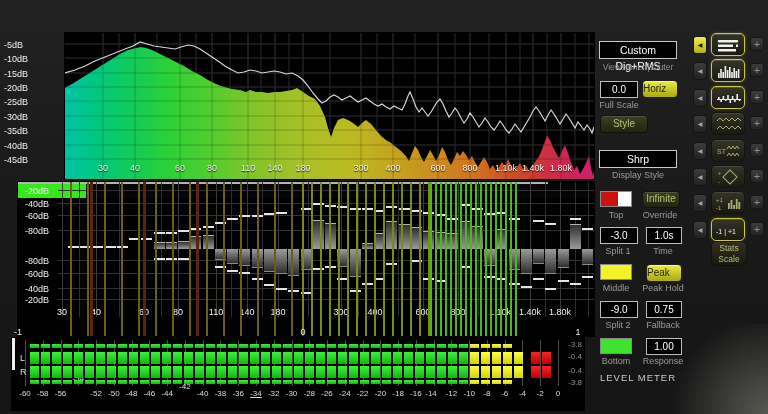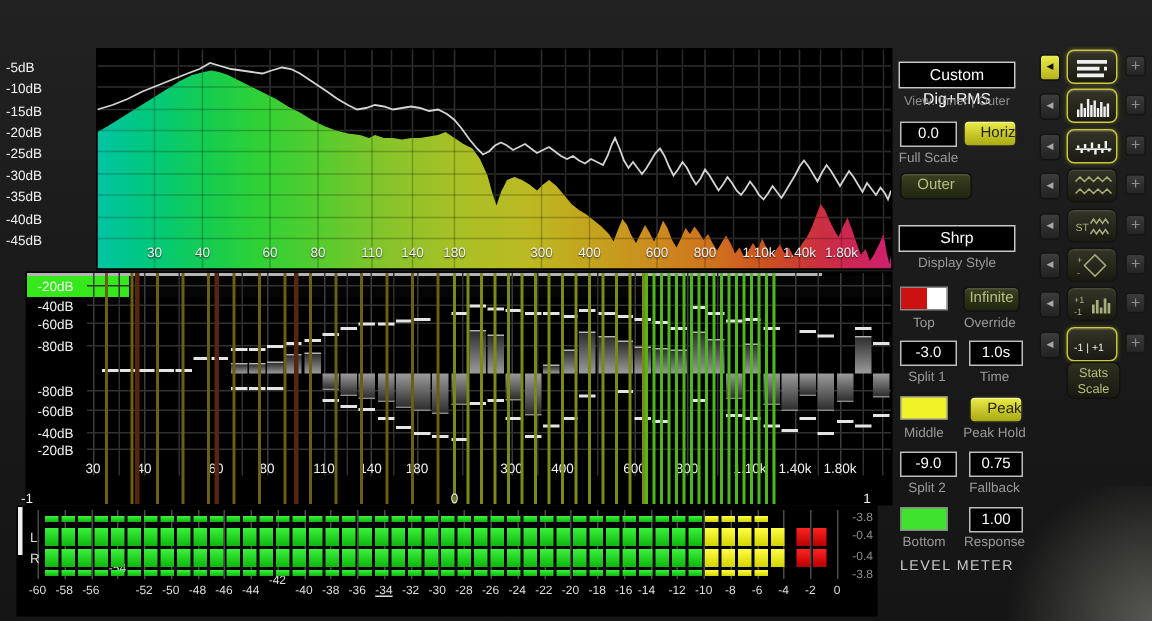--- a/index.html
+++ b/index.html
@@ -51,21 +51,21 @@
   .mscale{position:absolute;font-size:8px;color:#ddd;transform:translateX(-50%);}
   .mread{position:absolute;font-size:8px;color:#8e8e8e;text-align:right;width:24px;}
   .chlab{position:absolute;font-size:9px;color:#ddd;}
   
   .combo{position:absolute;left:599px;width:76px;height:16px;background:#000;border:1px solid #c9c9c9;
          color:#fff;font-size:10.5px;text-align:center;line-height:16px;}
   .valbox{position:absolute;width:36px;height:15px;background:#000;border:1px solid #bdbdbd;color:#fff;
           font-size:10px;text-align:center;line-height:15px;}
   .ctl-lab{position:absolute;font-size:9px;color:#9a9a9a;text-align:center;transform:translateX(-50%);white-space:nowrap;}
   .ybtn{position:absolute;height:16px;border-radius:4px;background:linear-gradient(#ecec48,#a8a812);
-        border:1px solid #222;color:#26260c;font-size:10px;text-align:right;line-height:15px;
+        border:1px solid #222;color:#26260c;font-size:10px;text-align:left;line-height:15px;
         box-shadow:inset 0 1px 0 rgba(255,255,255,.5);}
   .obtn{position:absolute;height:15px;border-radius:4px;background:linear-gradient(#3a4122,#20250f);
         border:1px solid #111;color:#b9bf7d;font-size:10px;text-align:center;line-height:14px;
         box-shadow:inset 0 1px 0 rgba(255,255,255,.12);}
   .swatch{position:absolute;width:32px;height:16px;border:1px solid #888;box-sizing:border-box;}
   
   .strip-row{position:absolute;left:692px;width:74px;height:24px;}
   .tabbtn{position:absolute;left:1px;top:3px;width:14px;height:18px;border-radius:3px;
           background:linear-gradient(#3c3c3c,#222);border:1px solid #141414;color:#a8a8a8;
           font-size:6px;text-align:center;line-height:17px;box-sizing:border-box;}
@@ -685,21 +685,21 @@
       <div class="mread" style="left: 546px; top: 28px;">-0.4</div>
       <div class="mread" style="left: 546px; top: 40px;">-3.8</div>
     </div>
 
   <div>
     <div class="combo" style="top:41px">Custom Dig+RMS</div>
     <div class="view-lab">View: Inner | Outer</div>
     <div class="valbox" style="left:600px;top:81px">0.0</div>
     <div class="ybtn" style="left:642px;top:80px;width:34px">Horiz</div>
     <div class="ctl-lab" style="left:619px;top:100px">Full Scale</div>
-    <div class="obtn" style="left:600px;top:115px;width:46px;height:16px;line-height:15px">Outer</div>
+    <div class="obtn" style="left:600px;top:115px;width:46px;height:16px;line-height:15px">Style</div>
     <div class="combo" style="top:150px">Shrp</div>
     <div class="ctl-lab" style="left:638px;top:170px">Display Style</div>
     <div class="swatch" style="left:600px;top:191px">
       <div style="position: absolute; left: 0px; top: 0px; width: 55%; height: 100%; background: rgb(204, 17, 17);" id="sw-top-l"></div>
       <div style="position: absolute; right: 0px; top: 0px; width: 45%; height: 100%; background: rgb(255, 255, 255);" id="sw-top-r"></div>
     </div>
     <div class="obtn" style="left:642px;top:191px;width:36px">Infinite</div>
     <div class="ctl-lab" style="left:616px;top:210px">Top</div>
     <div class="ctl-lab" style="left:660px;top:210px">Override</div>
     <div class="valbox" style="left:600px;top:227px">-3.0</div>

